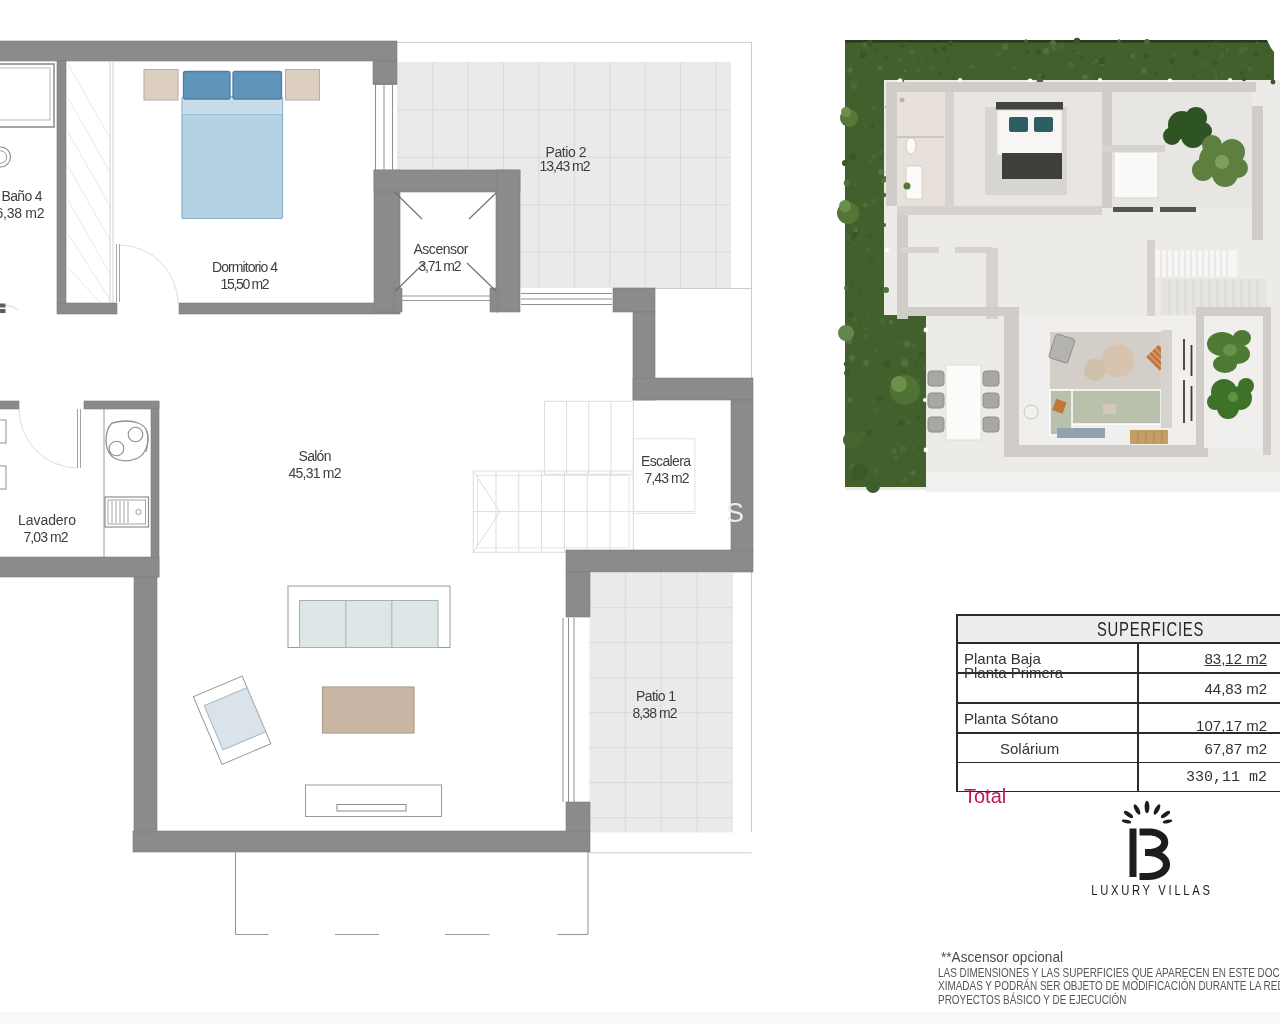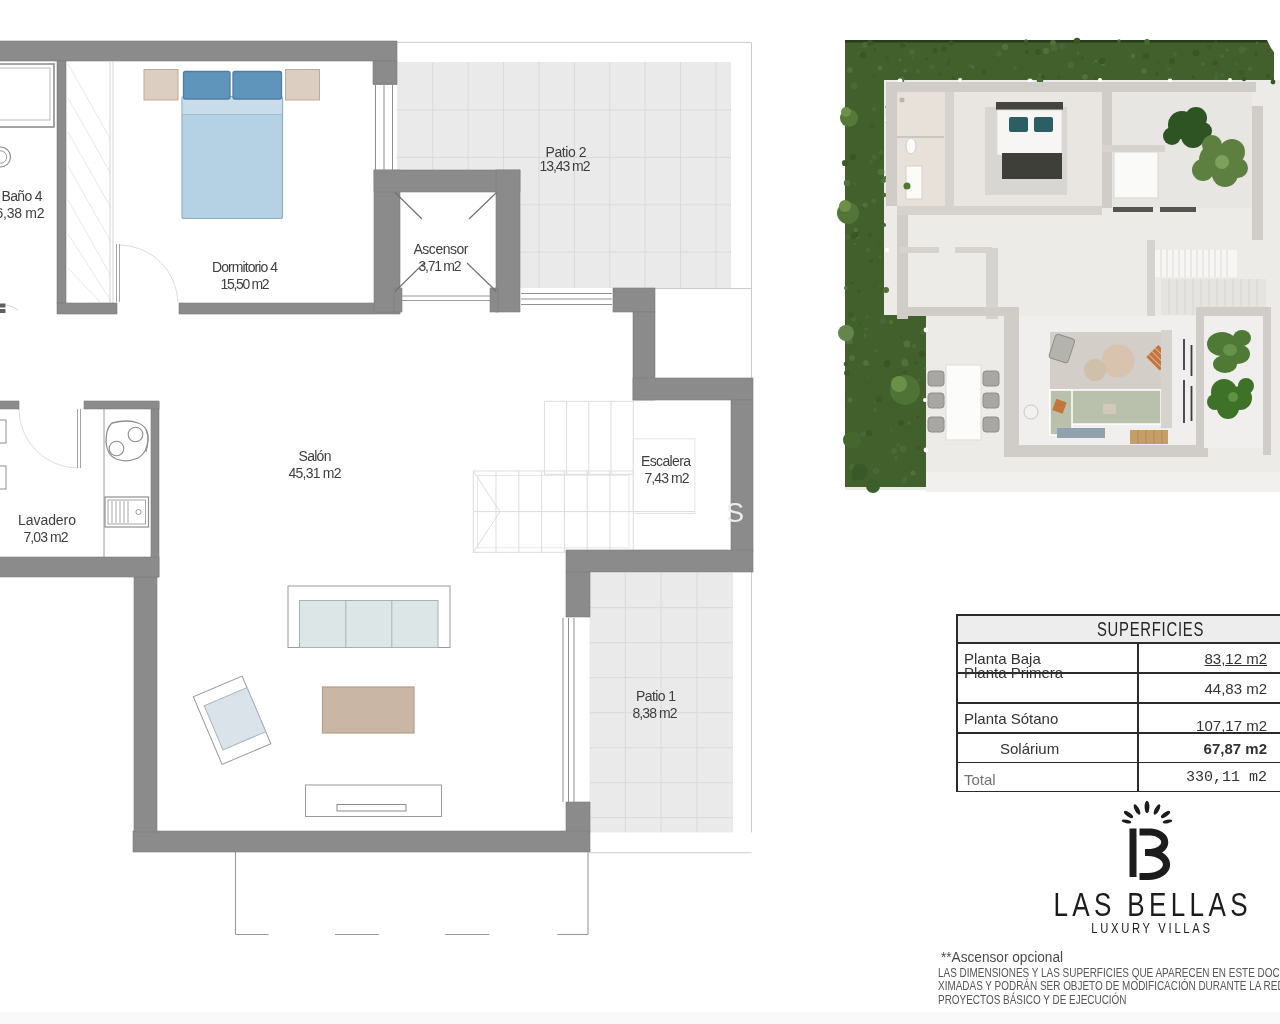--- a/index.html
+++ b/index.html
@@ -745,23 +745,23 @@
   <div class="abs" style="left:8px;top:35.9px;font-size:15px;color:#333;">Planta Baja</div>
   <div class="abs" style="right:79px;top:35.9px;font-size:15px;color:#333;text-decoration:underline;">83,12 m2</div>
 
   <div class="abs" style="left:8px;top:50px;font-size:15px;color:#333;">Planta Primera</div>
   <div class="abs" style="right:79px;top:65.9px;font-size:15px;color:#333;">44,83 m2</div>
 
   <div class="abs" style="left:8px;top:95.9px;font-size:15px;color:#333;">Planta Sótano</div>
   <div class="abs" style="right:79px;top:95.9px;font-size:15px;color:#333;margin-top:7px;">107,17 m2</div>
 
   <div class="abs" style="left:8px;top:125.6px;font-size:15px;color:#333;margin-left:36px;">Solárium</div>
-  <div class="abs" style="right:79px;top:125.6px;font-size:15px;color:#333;font-weight:bold;">67,87 m2</div>
-
-  <div class="abs" style="left:8px;top:157px;font-size:15px;color:#737373;">Total</div>
+  <div class="abs" style="right:79px;top:125.6px;font-size:15px;color:#333;">67,87 m2</div>
+
+  <div class="abs" style="left:8px;top:171px;font-size:20px;color:#be185d;">Total</div>
   <div class="abs" style="right:79px;top:155.2px;font-size:15px;color:#333;font-family:Liberation Mono, monospace;">330,11 m2</div>
 </div>
 
 <div id="logo" class="abs" style="left:1020px;top:796px;width:260px;text-align:center;color:#1c1c1c;">
 
   <svg width="260" height="90" style="position:static;display:block;">
     <g fill="#1c1c1c">
 
       <ellipse cx="127" cy="11" rx="2.4" ry="6.2"></ellipse>
 
@@ -774,21 +774,20 @@
       <ellipse cx="147.5" cy="25.5" rx="1.7" ry="4.8" transform="rotate(78 147.5 25.5)"></ellipse>
     </g>
 
     <g stroke="#1c1c1c" fill="none">
       <rect x="109.5" y="32.5" width="7" height="48.5" fill="#1c1c1c" stroke="none"></rect>
       <path d="M119.5,36 L131,36 A15.3,10.3 0 0 1 131,56.5 L125,56.5" stroke-width="7"></path>
       <path d="M128,56.5 A18.5,12 0 0 1 128,80.5 L119.5,80.5" stroke-width="7.2"></path>
     </g>
   </svg>
 
-  <div style="font-size:33px;margin-top:0px;white-space:nowrap;"><span style="display:inline-block;transform:scaleX(0.79);transform-origin:center;letter-spacing:5.5px;margin-right:-5.5px;">LAS BELLAS</span></div>
 
   <div style="font-size:14px;margin-top:-4px;white-space:nowrap;"><span style="display:inline-block;transform:scaleX(0.8);transform-origin:center;letter-spacing:3.4px;margin-right:-3.4px;">LUXURY VILLAS</span></div>
 </div>
 
 <div id="notes" class="abs" style="left:941px;top:948px;font-size:15.5px;color:#4a4a4a;transform:scaleX(0.88);transform-origin:left;">**Ascensor opcional</div>
 
 <div class="abs" style="left:938px;top:967px;width:520px;font-size:12.6px;line-height:13.4px;color:#565656;white-space:nowrap;transform:scaleX(0.79);transform-origin:left;">
 LAS DIMENSIONES Y LAS SUPERFICIES QUE APARECEN EN ESTE DOCUMENTO SON APRO<br>
 XIMADAS Y PODRÁN SER OBJETO DE MODIFICACIÓN DURANTE LA REDACCIÓN DE LOS<br>
 PROYECTOS BÁSICO Y DE EJECUCIÓN

